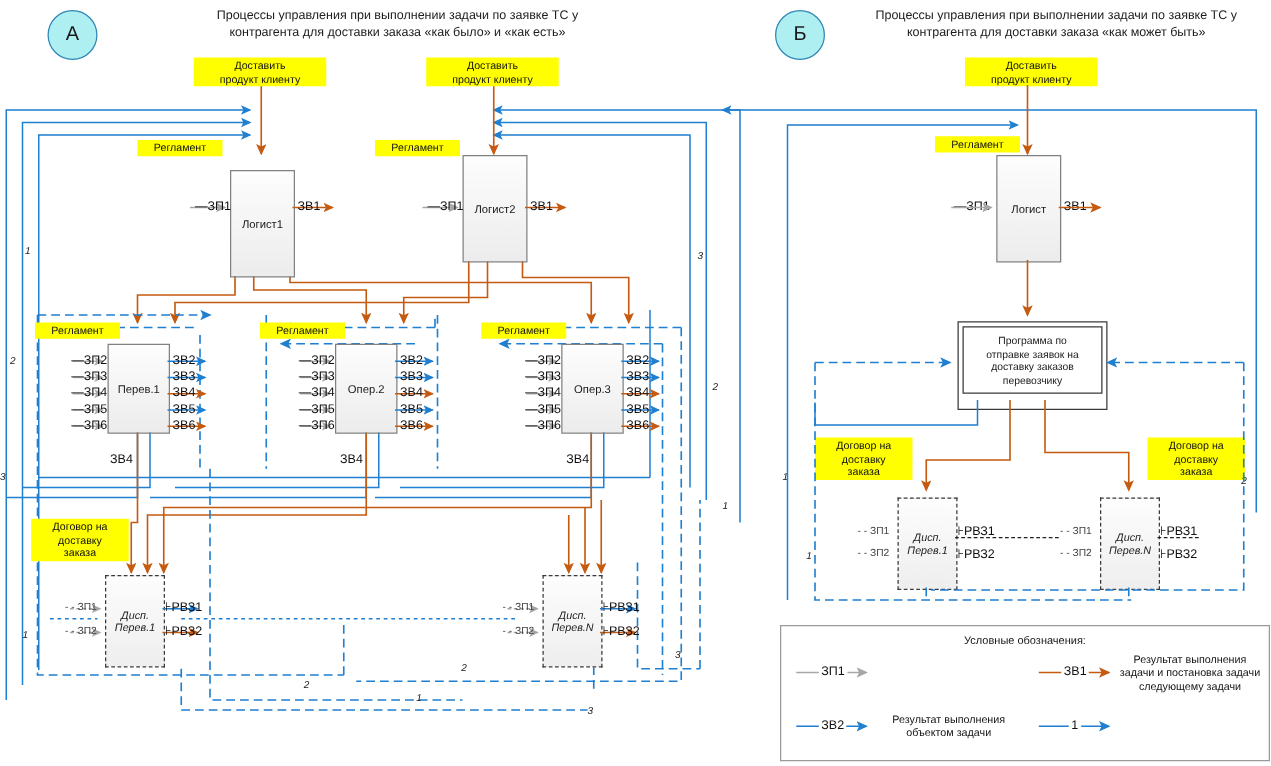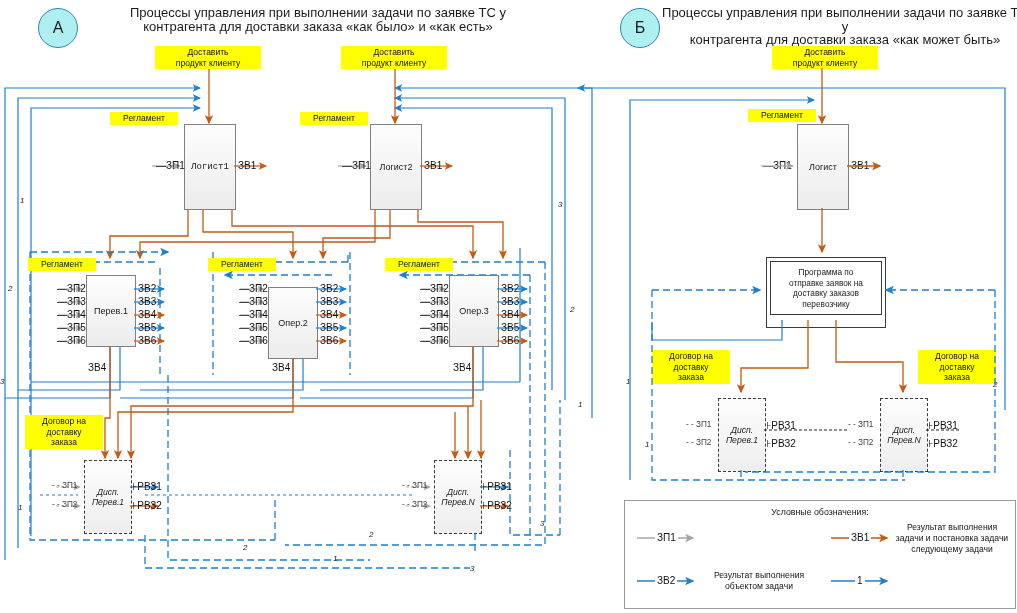--- a/index.html
+++ b/index.html
@@ -1,19 +1,19 @@
 <!DOCTYPE html>
 <html><head>
 <meta charset="utf-8">
 <style>
   html,body{margin:0;padding:0;background:#ffffff;}
   body{width:1017px;height:613px;position:relative;overflow:hidden;
        font-family:"Liberation Sans","DejaVu Sans",sans-serif;color:#1a1a1a;}
   .abs{position:absolute;}
-  .ttl{font-size:13px;line-height:13.5px;text-align:center;color:#1c1c1c;}
+  .ttl{font-size:10px;line-height:13.5px;text-align:center;color:#1c1c1c;}
   .circ{width:38px;height:38px;border-radius:50%;background:#aeeff2;
         border:1.6px solid #2f87b5;display:flex;align-items:center;justify-content:center;
         font-size:16px;color:#1a1a1a;}
   .yel{background:#ffff00;color:#111;font-size:8.5px;line-height:10.5px;text-align:center;
        padding:1px 3px;}
   .obox{border:1px solid #808080;background:linear-gradient(180deg,#fdfdfd,#ececec);
         display:flex;align-items:center;justify-content:center;text-align:center;
         font-size:9px;line-height:11px;}
   .dbox{border:1.3px dashed #3a3a3a;background:linear-gradient(180deg,#fdfdfd,#eeeeee);
         display:flex;align-items:center;justify-content:center;text-align:center;
@@ -124,21 +124,21 @@
   <div>продукт клиенту</div>
 </div>
 <div class="abs yel" style="left:341px;top:46px;width:100px;">
   <div>Доставить</div>
   <div>продукт клиенту</div>
 </div>
 
 <div class="abs yel" style="left:110px;top:112px;width:62px;">Регламент</div>
 <div class="abs yel" style="left:300px;top:112px;width:62px;">Регламент</div>
 
-<div class="abs obox" style="left:184px;top:124px;width:50px;height:84px;font-family:Liberation Mono, monospace;">
+<div class="abs obox" style="left:184px;top:136px;width:50px;height:84px;">
   <span>Логист1</span>
 </div>
 <div class="abs obox" style="left:370px;top:124px;width:50px;height:84px;">
   <span>Логист2</span>
 </div>
 <svg width="1017" height="613">
   <g fill="none" stroke="#a6a6a6" stroke-width="1.2">
     <path d="M152,166 L180,166" marker-end="url(#ag)"></path>
     <path d="M338,166 L366,166" marker-end="url(#ag)"></path>
   </g>
@@ -152,21 +152,21 @@
 <div class="abs lbl" style="left:342px;top:160px;">—<span>ЗП1</span></div>
 <div class="abs lbl" style="left:424px;top:160px;"><span>ЗВ1</span></div>
 
 <div class="abs yel" style="left:28px;top:258px;width:62px;">Регламент</div>
 <div class="abs yel" style="left:208px;top:258px;width:62px;">Регламент</div>
 <div class="abs yel" style="left:385px;top:258px;width:62px;">Регламент</div>
 
 <div class="abs obox" style="left:86px;top:275px;width:48px;height:70px;">
   <span>Перев.1</span>
   </div>
-<div class="abs obox" style="left:268px;top:275px;width:48px;height:70px;margin-top:12px;">
+<div class="abs obox" style="left:268px;top:275px;width:48px;height:70px;">
   <span>Опер.2</span>
   </div>
 <div class="abs obox" style="left:449px;top:275px;width:48px;height:70px;">
   <span>Опер.3</span>
   </div>
 
 <svg width="1017" height="613">
   <g fill="none" stroke="#a6a6a6" stroke-width="1.1">
     <path d="M58,289 L82,289" marker-end="url(#ag)"></path>
       <path d="M58,302 L82,302" marker-end="url(#ag)"></path>

